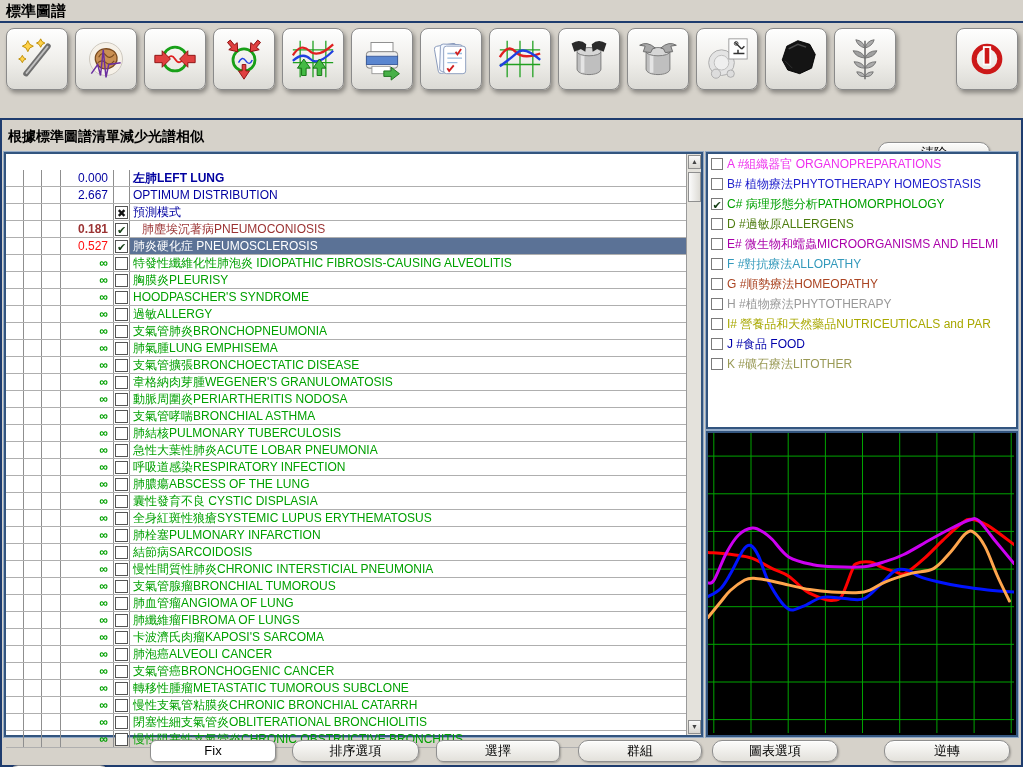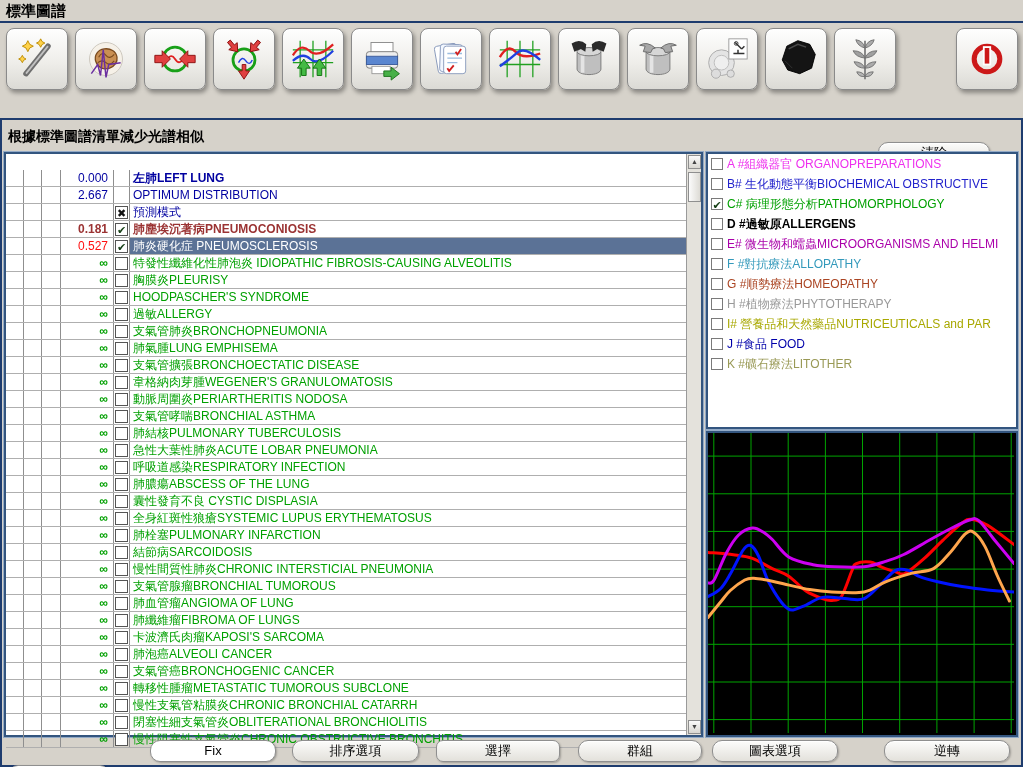--- a/index.html
+++ b/index.html
@@ -19,41 +19,41 @@
 
   .content-rule { position:absolute; left:0; top:118px; width:1023px; height:2px; background:#1E3C6E; }
   .main-frame { position:absolute; left:0; top:118px; width:1023px; height:649px;
     border:2px solid #1E3C6E; border-top:none; }
 
   .subtitle { position:absolute; left:8px; top:128px; font-size:14px; font-weight:bold; color:#000; }
 
   .btn { position:absolute; height:22px; border:1px solid #8F8F8F; border-radius:10px;
     background:linear-gradient(180deg,#FCFCFB,#E3E1DB); font-size:13px; color:#000;
     text-align:center; line-height:20px; cursor:pointer; box-shadow:1px 1px 2px rgba(0,0,0,.25), inset 0 1px 0 #FFF; }
-  .btn.white { background:#FFFFFF; }
+  .btn.white { background:#FFFFFF;border-radius:6px; }
   .clear-btn { top:142px; left:878px; width:112px; }
 
   .panel { position:absolute; background:#FFF; border:2px solid #33557F; box-shadow:0 0 0 1px #93AAC6; }
 
   
   .list-panel { left:4px; top:152px; width:699px; height:585px; }
   .rows { position:absolute; left:0; top:16px; width:680px; height:627px; overflow:hidden; }
   .row { display:flex; height:17px; font-size:12px; line-height:16px; border-bottom:1px solid #AFAFAF; }
   .row .c { border-right:1px solid #8F8F8F; height:100%; }
   .c1 { width:18px; } .c2 { width:18px; } .c3 { width:19px; }
   .cv { width:53px; text-align:right; padding-right:5px; font-size:12px; }
   .ccb { width:16px; display:flex; align-items:center; justify-content:center; }
   .cl { flex:1; padding-left:3px; white-space:nowrap; overflow:hidden; }
   .cbx { width:13px; height:13px; background:#FFF; border:1px solid #555; font-size:11px;
     line-height:12px; text-align:center; color:#153F15; font-weight:bold; cursor:pointer; }
   .row.hdr .cv, .row.nav .cv { color:#0000A0; }
   .row.hdr .cl { color:#0000A0; font-weight:bold; }
   .row.nav .cl { color:#0000A0; }
   .row.mar .cv { color:#9B3333; font-weight:bold; }
-  .row.mar .cl { color:#9B3333; font-weight:bold; }
+  .row.mar .cl { color:#9B3333; font-weight:normal;margin-left:9px; }
   .row.sel .cv { color:#FF1010; }
   .row.sel .cl { background:#5B7296; color:#FFF; }
   .row.grn .cv { color:#00A000; font-weight:bold; }
   .row.grn .cl { color:#00A000; }
   .cbx.x { color:#111; }
 
   
   .vscroll { position:absolute; right:0; top:0; width:15px; height:581px; background:#E4E2DC;
     border-left:1px solid #9A9A9A; }
   .sb-btn { position:absolute; left:1px; width:13px; height:14px; background:linear-gradient(180deg,#FAFAFA,#D9D7D1);
@@ -578,29 +578,29 @@
     </div>
   </div>
 
   <div class="panel cat-panel">
       <div class="cat-item">
     <span class="cbx"></span>
     <span class="cat-label" style="color: rgb(238, 48, 238);">A #組織器官 ORGANOPREPARATIONS</span>
   </div>
       <div class="cat-item">
     <span class="cbx"></span>
-    <span class="cat-label" style="color: rgb(34, 34, 204);">B# 生化動態平衡BIOCHEMICAL OBSTRUCTIVE</span>
+    <span class="cat-label" style="color: rgb(34, 34, 204);">B# 植物療法PHYTOTHERAPY HOMEOSTASIS</span>
   </div>
       <div class="cat-item">
     <span class="cbx">✔</span>
     <span class="cat-label" style="color: rgb(0, 160, 0);">C# 病理形態分析PATHOMORPHOLOGY</span>
   </div>
       <div class="cat-item">
     <span class="cbx"></span>
-    <span class="cat-label" style="color: #000000; font-weight: bold;">D #過敏原ALLERGENS</span>
+    <span class="cat-label" style="color: #4d7c0f;">D #過敏原ALLERGENS</span>
   </div>
       <div class="cat-item">
     <span class="cbx"></span>
     <span class="cat-label" style="color: rgb(170, 0, 170);">E# 微生物和蠕蟲MICROORGANISMS AND HELMI</span>
   </div>
       <div class="cat-item">
     <span class="cbx"></span>
     <span class="cat-label" style="color: rgb(51, 153, 187);">F #對抗療法ALLOPATHY</span>
   </div>
       <div class="cat-item">

